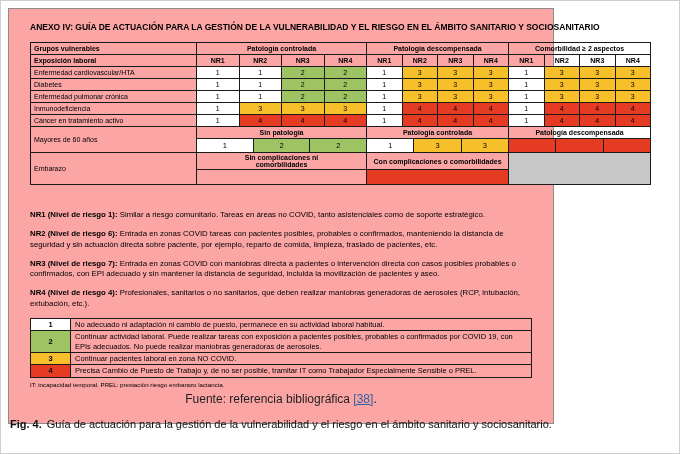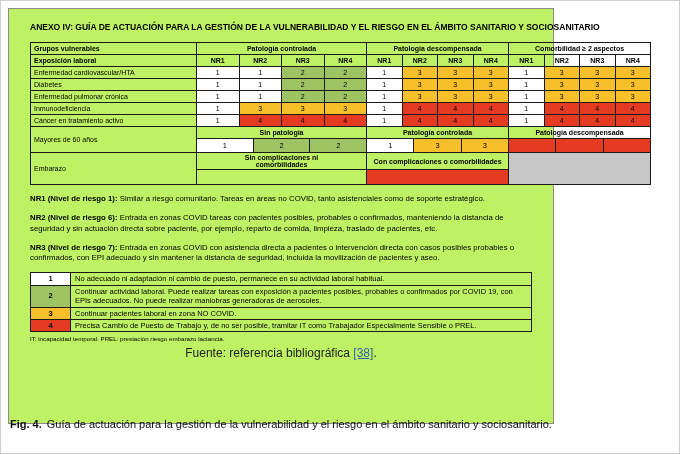--- a/index.html
+++ b/index.html
@@ -1,36 +1,36 @@
 <!DOCTYPE html>
 <html style="--level2: #9dc362; --level3: #f7bf2a; --level4: #e63b23; --gray: #c8c8c8; --link: #2f5fa5;"><head>
 <meta charset="utf-8">
 <style>
   *{box-sizing:border-box;margin:0;padding:0}
   html,body{width:680px;height:454px;background:#fff;font-family:"Liberation Sans",sans-serif;position:relative;overflow:hidden}
   .frame{position:absolute;inset:0;border:1px solid #cfcfcf;pointer-events:none}
-  .figure-box{position:absolute;left:8px;top:8px;width:546px;height:416px;border:1px solid #8c8c8c;background:#bef264;padding:9px 21px 0 21px}
+  .figure-box{position:absolute;left:8px;top:8px;width:546px;height:416px;border:1px solid #8c8c8c;background:#fca5a5;padding:9px 21px 0 21px}
   .fig-title{text-align:center;font-weight:bold;font-size:8.5px;color:#000;margin:4px 0 10px 0;white-space:nowrap}
   table{border-collapse:collapse;width:100%;table-layout:fixed}
   .main-table td{border:1px solid #1a1a1a;font-size:7px;color:#000;text-align:center;vertical-align:middle;padding:1px 2px;height:12px;overflow:hidden}
   .main-table .lbl{text-align:left;padding-left:3px}
   .b{font-weight:bold}
   .val{font-size:7.5px}
   .nopad{padding:0 !important;height:13px}
   .split3{display:flex;width:100%;height:13px}
   .split3>div{flex:1;display:flex;align-items:center;justify-content:center;border-left:1px solid #1a1a1a;font-size:7.5px}
   .split3>div:first-child{border-left:none}
   .grayc{background:var(--gray)}
   .lv1{background:#ffffff}
   .lv2{background:var(--level2)}
   .lv3{background:var(--level3)}
   .lv4{background:var(--level4)}
   .emb-row td{height:15px}
   .wrap-narrow{display:inline-block;max-width:118px}
-  .notes{margin-top:9px}
+  .notes{margin-top:25px}
   .notes p{font-size:7.8px;line-height:1.32;margin:0 0 9px 0;color:#000}
   .legend{margin-top:5px}
   .legend td{border:1px solid #1a1a1a;font-size:7.5px;color:#000;padding:1px 4px;vertical-align:middle;line-height:1.25}
   .legend .num{width:40px;text-align:center;font-weight:bold}
   .footnote{font-size:6.2px;color:#000;margin-top:3px}
   .source{font-size:12px;text-align:center;margin-top:4px;color:#222}
   .source a{color:var(--link);text-decoration:underline;cursor:pointer}
   .caption{position:absolute;left:10px;top:418px;font-size:11px;color:#111;white-space:nowrap}
   .caption .cap-label{font-weight:bold;margin-right:5px}
 </style>
@@ -197,21 +197,22 @@
       <tr class="emb-row">
         <td colspan="4"></td>
         <td colspan="4" class="lv4"></td>
       </tr>
     </tbody>
   </table>
 
   <div class="notes">
     <p><span class="b">NR1 (Nivel de riesgo 1):</span><span> Similar a riesgo comunitario. Tareas en áreas no COVID, tanto asistenciales como de soporte estratégico.</span></p>
     <p><span class="b">NR2 (Nivel de riesgo 6):</span><span> Entrada en zonas COVID tareas con pacientes posibles, probables o confirmados, manteniendo la distancia de seguridad y sin actuación directa sobre paciente, por ejemplo, reparto de comida, limpieza, traslado de pacientes, etc.</span></p>
-    <p><span class="b">NR3 (Nivel de riesgo 7):</span><span> Entrada en zonas COVID con asistencia directa a pacientes o intervención directa con casos posibles probables o confirmados, con EPI adecuado y sin mantener la distancia de seguridad, incluida la movilización de pacientes y aseo.</span></p>
+    <p><span class="b">NR3 (Nivel de riesgo 7):</span><span> Entrada en zonas COVID con maniobras directa a pacientes o intervención directa con casos posibles probables o confirmados, con EPI adecuado y sin mantener la distancia de seguridad, incluida la movilización de pacientes y aseo.</span></p>
+    <p><span class="b">NR4 (Nivel de riesgo 4):</span><span> Profesionales, sanitarios o no sanitarios, que deben realizar maniobras generadoras de aerosoles (RCP, intubación, extubación, etc.).</span></p>
   </div>
 
   <table class="legend">
     <tbody>
       <tr>
         <td class="num val lv1">1</td>
         <td>No adecuado ni adaptación ni cambio de puesto, permanece en su actividad laboral habitual.</td>
       </tr>
       <tr>
         <td class="num val lv2">2</td>

